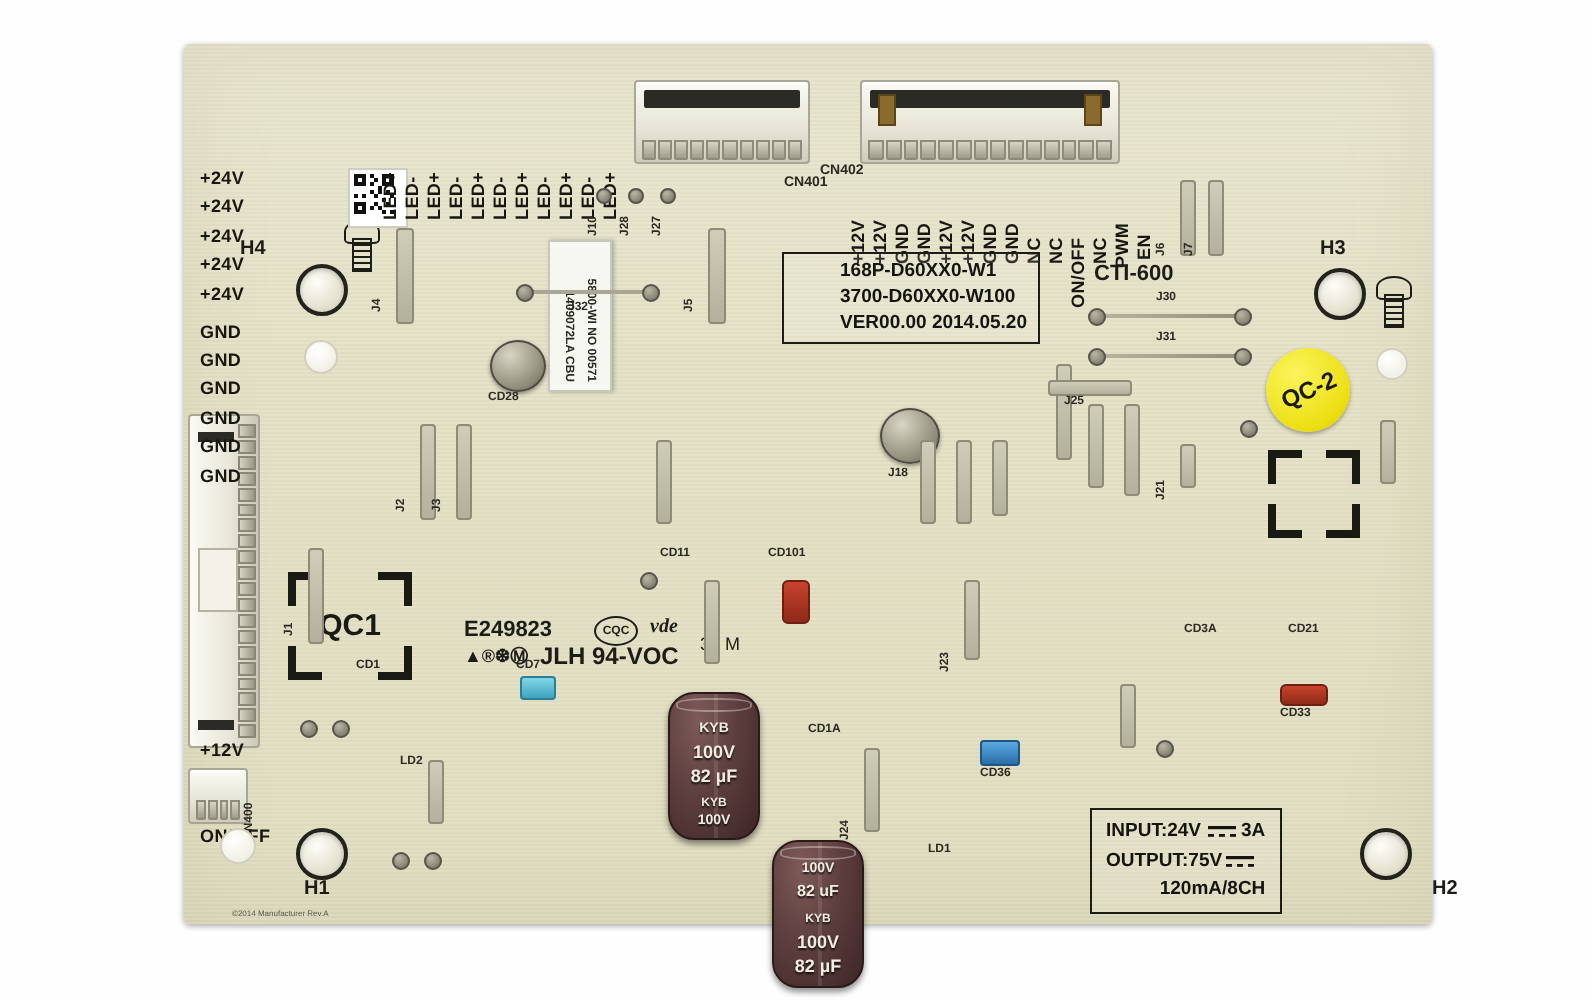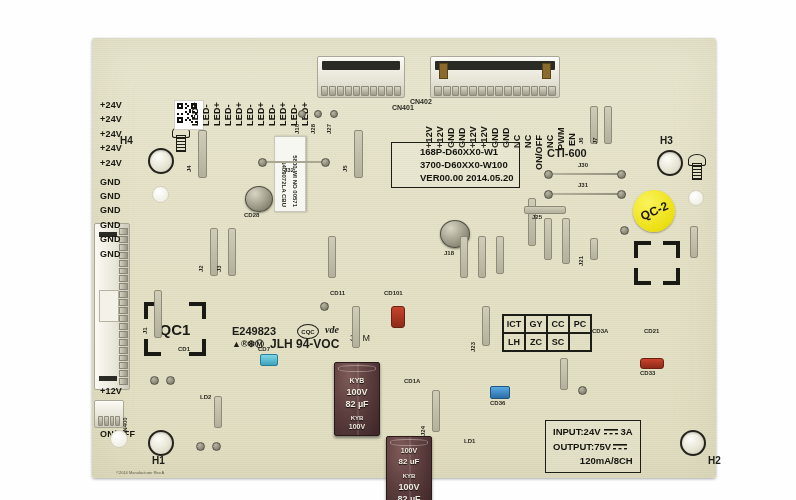--- a/index.html
+++ b/index.html
@@ -1,42 +1,42 @@
 <!DOCTYPE html>
 <html><head>
 <meta charset="utf-8">
 <style>
   html,body{margin:0;padding:0;background:#ffffff;}
   body{width:796px;height:500px;overflow:hidden;font-family:"Liberation Sans",sans-serif;}
   #stage{position:relative;width:796px;height:500px;background:#fefefe;}
   #board{position:absolute;left:92px;top:22px;width:624px;height:440px;
     background:linear-gradient(180deg,#e9e6cf 0%,#e4e1c6 40%,#e0ddc0 100%);
     border-radius:3px;
-    box-shadow:0 1px 3px rgba(0,0,0,.35), inset 0 0 40px rgba(180,175,140,.25);margin-top:16px;}
+    box-shadow:0 1px 3px rgba(0,0,0,.35), inset 0 0 40px rgba(180,175,140,.25);}
   #board:before{content:"";position:absolute;inset:0;
     background:repeating-linear-gradient(0deg,rgba(255,255,255,.05) 0 1px,rgba(0,0,0,.02) 1px 2px);
     pointer-events:none;}
   .abs{position:absolute;}
   .silk{color:#1d1d18;font-family:"Liberation Sans",sans-serif;font-weight:bold;line-height:1;white-space:nowrap;}
   
   .pinlabel{font-size:9px;font-weight:bold;color:#17170f;letter-spacing:.2px;}
   .vrot{transform-origin:left bottom;transform:rotate(-90deg);}
   
   .conn-white{background:linear-gradient(180deg,#fbfaf4,#e6e4d6 60%,#cfccba);
     border:1px solid #a9a697;border-radius:2px;box-shadow:inset 0 1px 0 #fff;}
   .conn-slot{position:absolute;left:4px;right:4px;top:4px;height:9px;background:#2b2b26;border-radius:1px;}
   .pins{position:absolute;left:3px;right:3px;bottom:1px;height:10px;display:flex;gap:1px;}
   .pins i{flex:1;background:linear-gradient(180deg,#d8d5c4,#9e9b8b);border:1px solid #8e8b7c;border-radius:0 0 1px 1px;}
   
   .conn-vert{background:linear-gradient(90deg,#fbfaf4,#e8e6d8 60%,#cbc8b6);
     border:1px solid #a9a697;border-radius:2px;}
   .vpins{position:absolute;top:4px;bottom:4px;right:1px;width:9px;display:flex;flex-direction:column;gap:1px;}
   .vpins i{flex:1;background:linear-gradient(90deg,#d5d2c1,#9b9888);border:1px solid #8a8779;}
   
-  .cap{border-radius:2px;position:relative;overflow:hidden;
+  .cap{border-radius:13px;position:relative;overflow:hidden;
     box-shadow:0 2px 3px rgba(0,0,0,.45);}
   .cap.brown{background:radial-gradient(ellipse at 32% 18%,#7e5b58 0%,#5e3f3f 45%,#3c2526 100%);
     border:1px solid #2a1a1a;}
   .cap .ctext{position:absolute;left:0;right:0;color:#f0ece0;text-align:center;
     font-size:8px;font-weight:bold;font-family:"Liberation Sans",sans-serif;text-shadow:0 1px 1px rgba(0,0,0,.8);}
   .cap .stripe{position:absolute;top:0;bottom:0;left:50%;width:2px;background:rgba(255,255,255,.10);}
   .cap .top{position:absolute;left:6%;right:6%;top:2px;height:5px;border:1px solid rgba(255,255,255,.35);border-radius:40%;}
   
   .hole{border-radius:50%;background:radial-gradient(circle at 38% 32%,#fdfdf8,#e6e3d2 60%,#cdcab8);
     border:2px solid #23231c;box-shadow:inset 0 1px 2px rgba(0,0,0,.2);}
@@ -352,30 +352,20 @@
     <div class="abs silk" style="left:258px;top:296px;font-size:9px;font-weight:normal;">35 M</div>
 
     <div class="abs smd red" style="left:299px;top:268px;width:12px;height:20px;border-radius:3px;"></div>
     <div class="abs smd cyan" style="left:168px;top:316px;width:16px;height:10px;border-radius:2px;"></div>
     <div class="abs tinyid" style="left:166px;top:308px;">CD7</div>
     <div class="abs smd blue" style="left:398px;top:348px;width:18px;height:11px;border-radius:2px;"></div>
     <div class="abs tinyid" style="left:398px;top:362px;">CD36</div>
     <div class="abs smd red" style="left:548px;top:320px;width:22px;height:9px;border-radius:3px;"></div>
     <div class="abs tinyid" style="left:548px;top:332px;">CD33</div>
 
-    <div class="abs qcgrid" style="left:410px;top:276px;width:88px;">
-      <div>ICT</div>
-      <div>GY</div>
-      <div>CC</div>
-      <div>PC</div>
-      <div>LH</div>
-      <div>ZC</div>
-      <div>SC</div>
-      <div></div>
-    </div>
 
     <div class="abs tinyid" style="left:500px;top:290px;">CD3A</div>
 
     <div class="abs tinyid" style="left:552px;top:290px;">CD21</div>
 
     <div class="abs tinyid" style="left:108px;top:356px;">LD2</div>
 
     <div class="abs tinyid" style="left:372px;top:400px;">LD1</div>
 
     <div class="abs boxlabel" style="left:453px;top:382px;padding:5px 7px;">
@@ -402,21 +392,21 @@
         <span>120mA/8CH</span>
       </div>
     </div>
 
     <div class="abs hole" style="left:56px;top:392px;width:22px;height:22px;"></div>
     <div class="abs silk" style="left:60px;top:418px;font-size:10px;">H1</div>
 
     <div class="abs padhole" style="left:18px;top:392px;width:16px;height:16px;"></div>
 
     <div class="abs hole" style="left:588px;top:392px;width:22px;height:22px;"></div>
-    <div class="abs silk" style="left:592px;top:418px;font-size:10px;padding-left:24px;">H2</div>
+    <div class="abs silk" style="left:624px;top:418px;font-size:10px;">H2</div>
 
     <div class="abs jumper" style="left:106px;top:92px;width:7px;height:46px;"></div>
     <div class="abs tinyid vrot" style="left:100px;top:128px;">J4</div>
     <div class="abs jumper" style="left:262px;top:92px;width:7px;height:46px;"></div>
     <div class="abs tinyid vrot" style="left:256px;top:128px;">J5</div>
     <div class="abs" style="left:166px;top:120px;width:72px;height:7px;">
       <div class="abs" style="left:0;top:3px;width:100%;height:2px;background:#a9a693;"></div>
       <div class="abs pad" style="left:0;top:0;width:7px;height:7px;"></div>
       <div class="abs pad" style="right:0;top:0;width:7px;height:7px;"></div>
     </div>

